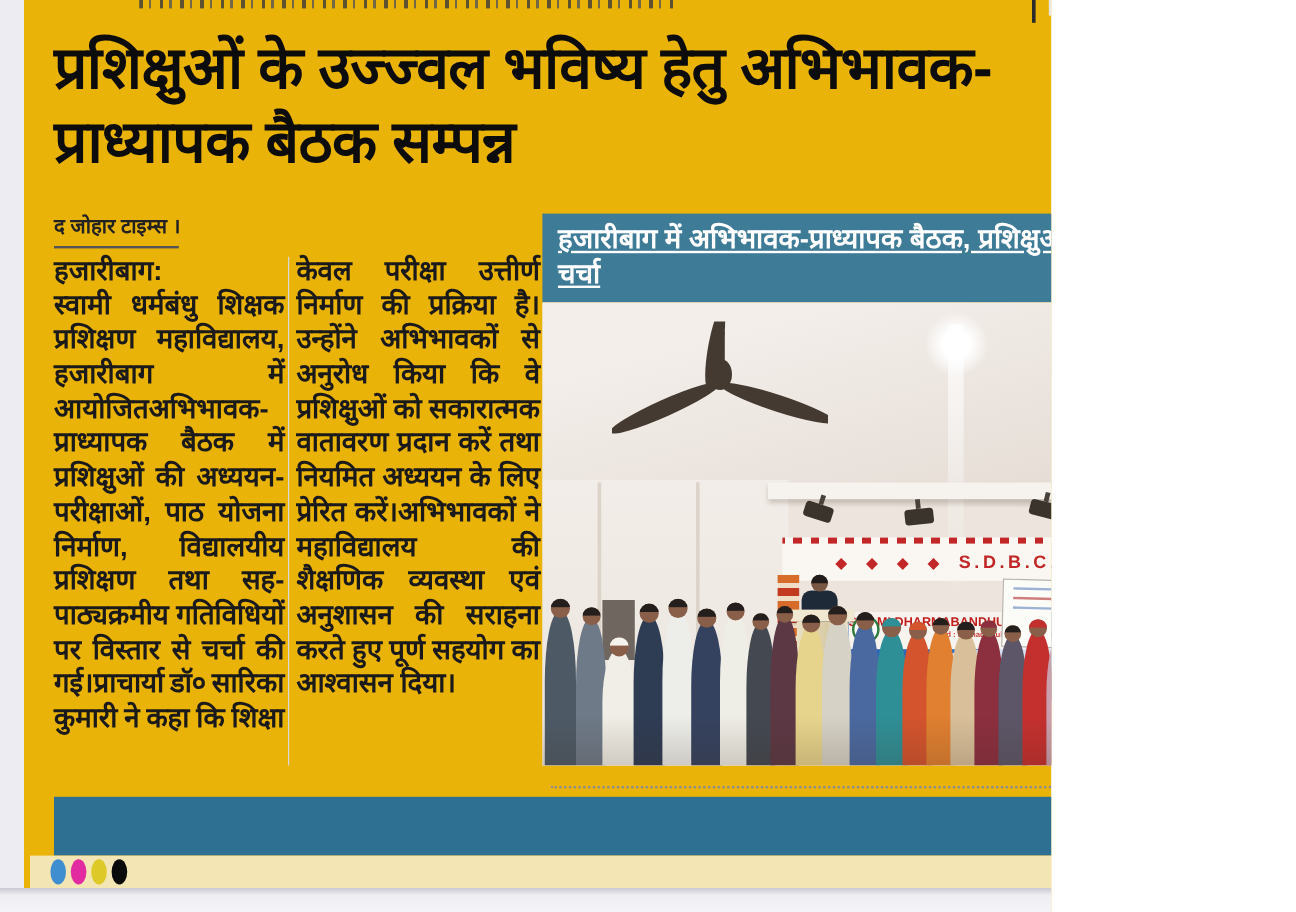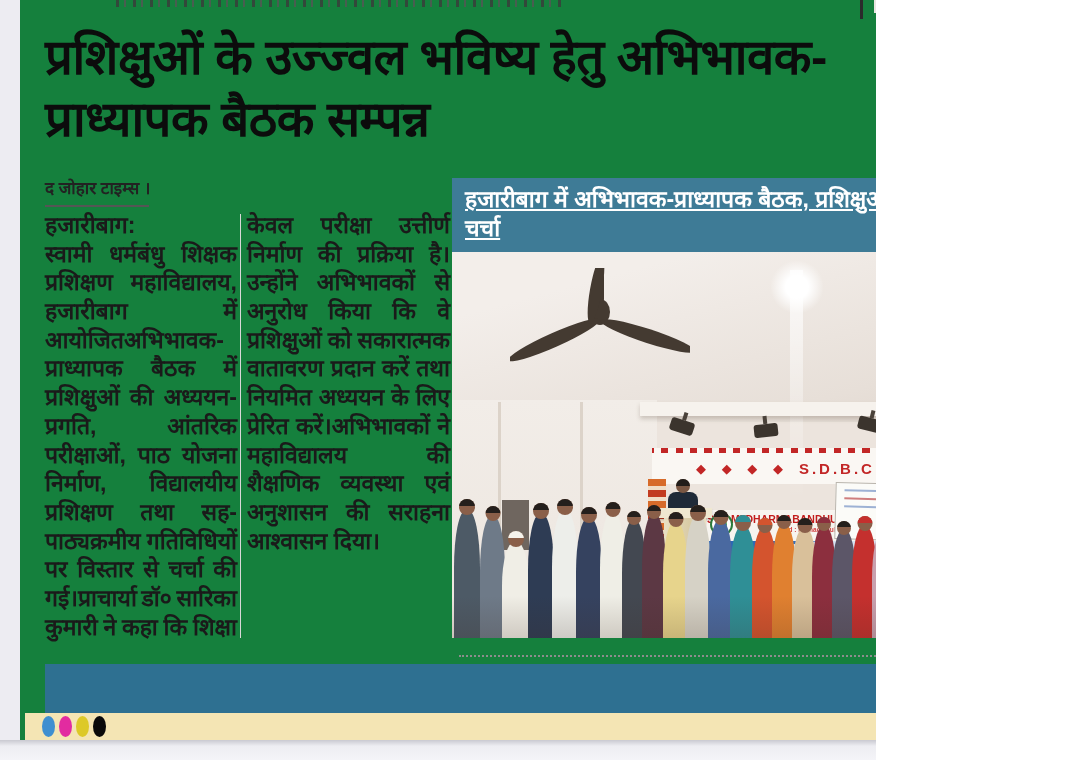--- a/index.html
+++ b/index.html
@@ -1,16 +1,16 @@
 <!DOCTYPE html>
 <html><head>
 <meta charset="utf-8">
 <style>
   html,body{margin:0;padding:0;background:#ffffff;}
-  .page{position:relative;width:876px;height:760px;overflow:hidden;background:#15803d;
+  .page{position:relative;width:876px;height:760px;overflow:hidden;background:#eab308;
         font-family:"Liberation Sans","DejaVu Sans",sans-serif;}
   
   .margin-strip{position:absolute;top:0;height:760px;background:#edecf2;}
   .margin-left{left:0;width:20px;}
   .margin-right{left:1046px;width:34px;}
 
   
   .crop-remnant{position:absolute;left:116px;top:0;width:448px;height:7px;opacity:.8;
     background:repeating-linear-gradient(90deg,#3a3a3a 0 3px,transparent 3px 8px,#555 8px 10px,transparent 10px 17px);}
   .top-tick{position:absolute;left:860px;top:0;width:3px;height:19px;background:#2b2b2b;}
@@ -156,24 +156,20 @@
         <span>प्राध्यापक</span>
         <span>बैठक</span>
         <span>में</span>
       </div>
       <div class="bline">
         <span>प्रशिक्षुओं</span>
         <span>की</span>
         <span>अध्ययन-</span>
       </div>
       <div class="bline">
-        <span>प्रगति,</span>
-        <span>आंतरिक</span>
-      </div>
-      <div class="bline">
         <span>परीक्षाओं,</span>
         <span>पाठ</span>
         <span>योजना</span>
       </div>
       <div class="bline">
         <span>निर्माण,</span>
         <span>विद्यालयीय</span>
       </div>
       <div class="bline">
         <span>प्रशिक्षण</span>
@@ -255,20 +251,27 @@
       </div>
       <div class="bline">
         <span>शैक्षणिक</span>
         <span>व्यवस्था</span>
         <span>एवं</span>
       </div>
       <div class="bline">
         <span>अनुशासन</span>
         <span>की</span>
         <span>सराहना</span>
+      </div>
+      <div class="bline">
+        <span>करते</span>
+        <span>हुए</span>
+        <span>पूर्ण</span>
+        <span>सहयोग</span>
+        <span>का</span>
       </div>
       <div class="bline">
         <span>आश्वासन दिया।</span>
       </div>
     </div>
   <div class="col-rule"></div>
 
   <div class="photo-block">
     <div class="photo-caption" style="background: rgb(62, 123, 150); text-decoration: underline;">हजारीबाग में अभिभावक-प्राध्यापक बैठक, प्रशिक्षुओं की प्रगति पर चर्चा</div>
 

